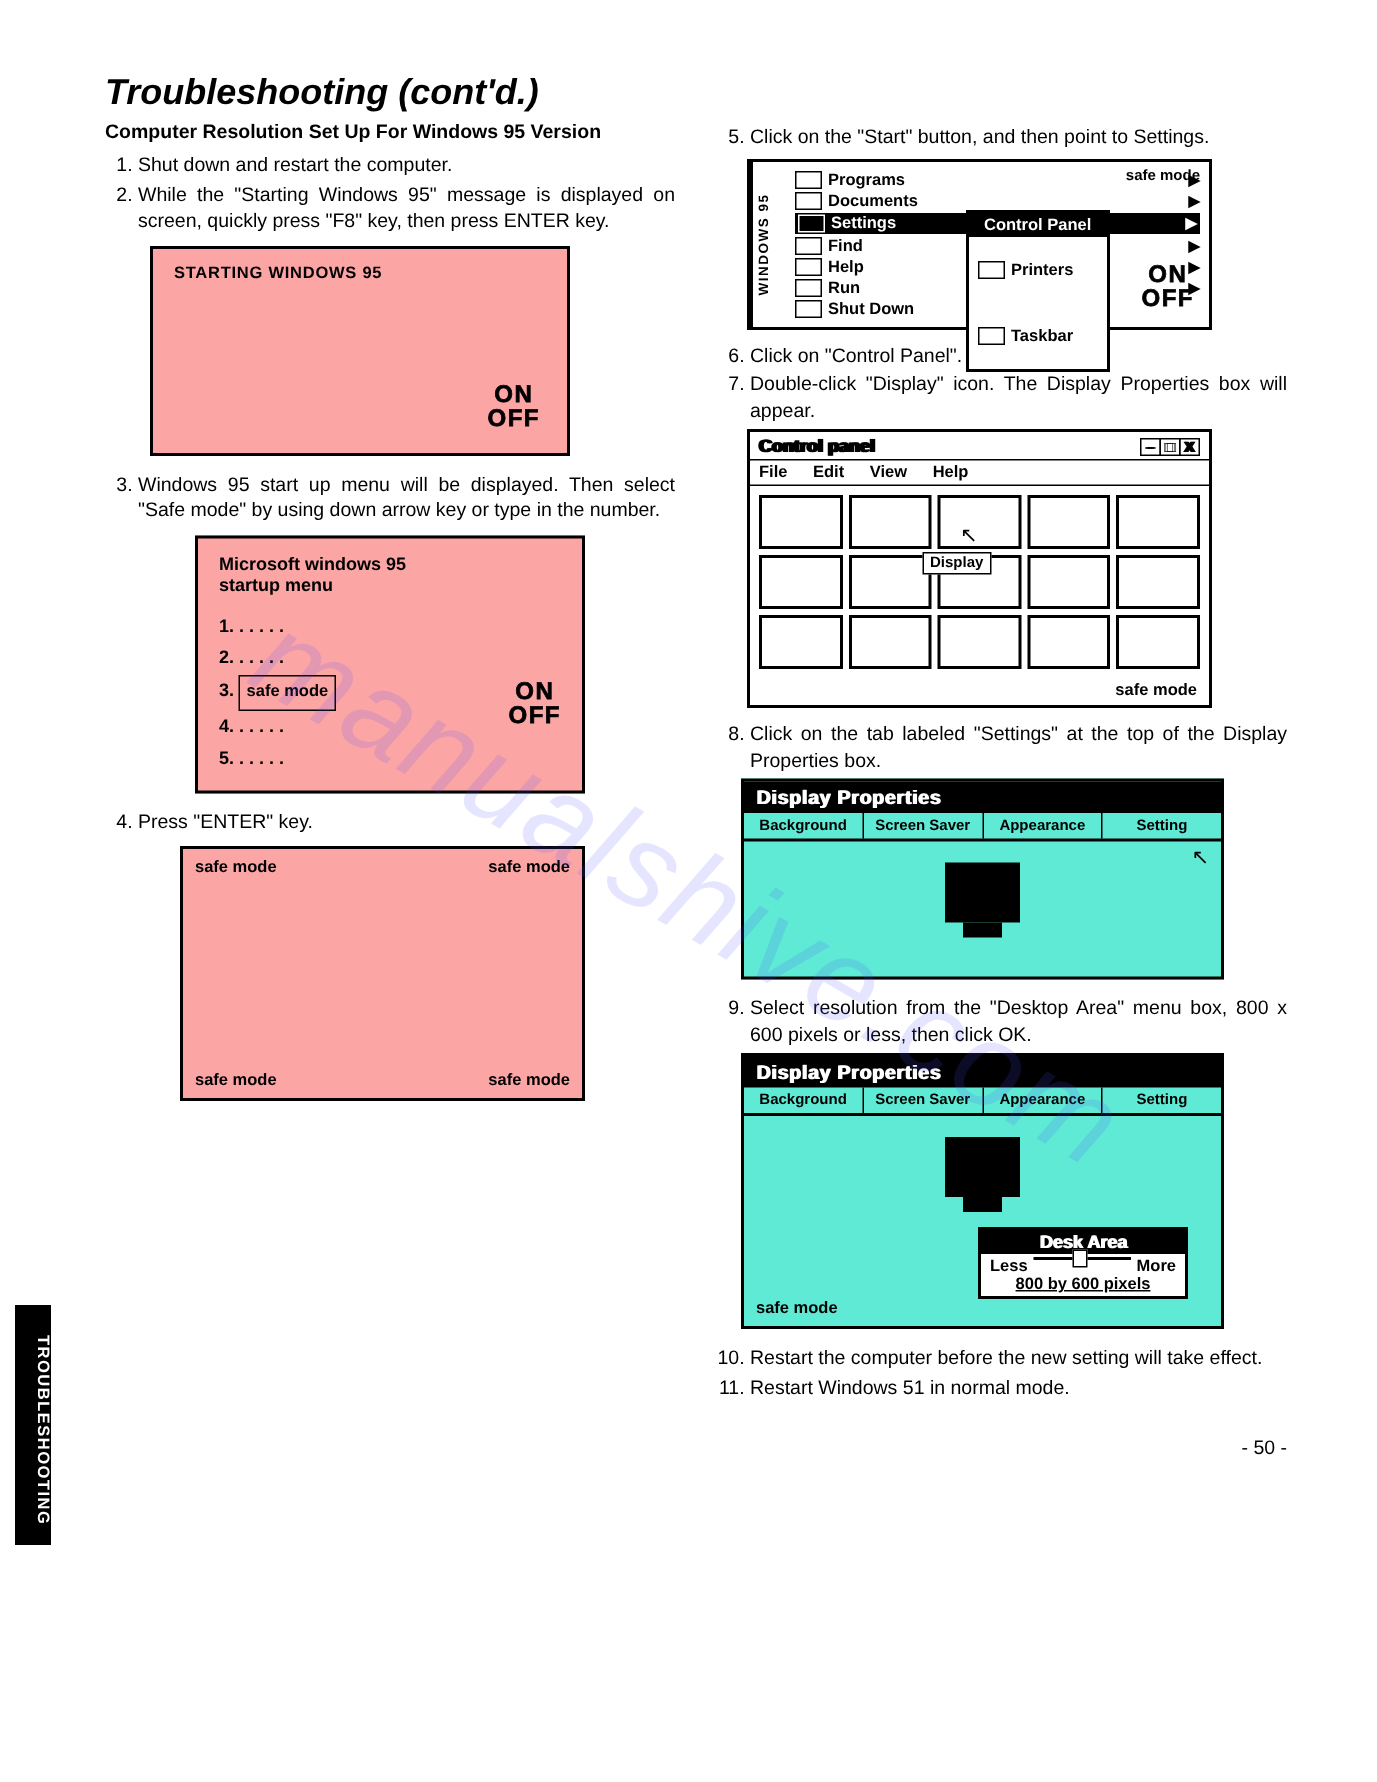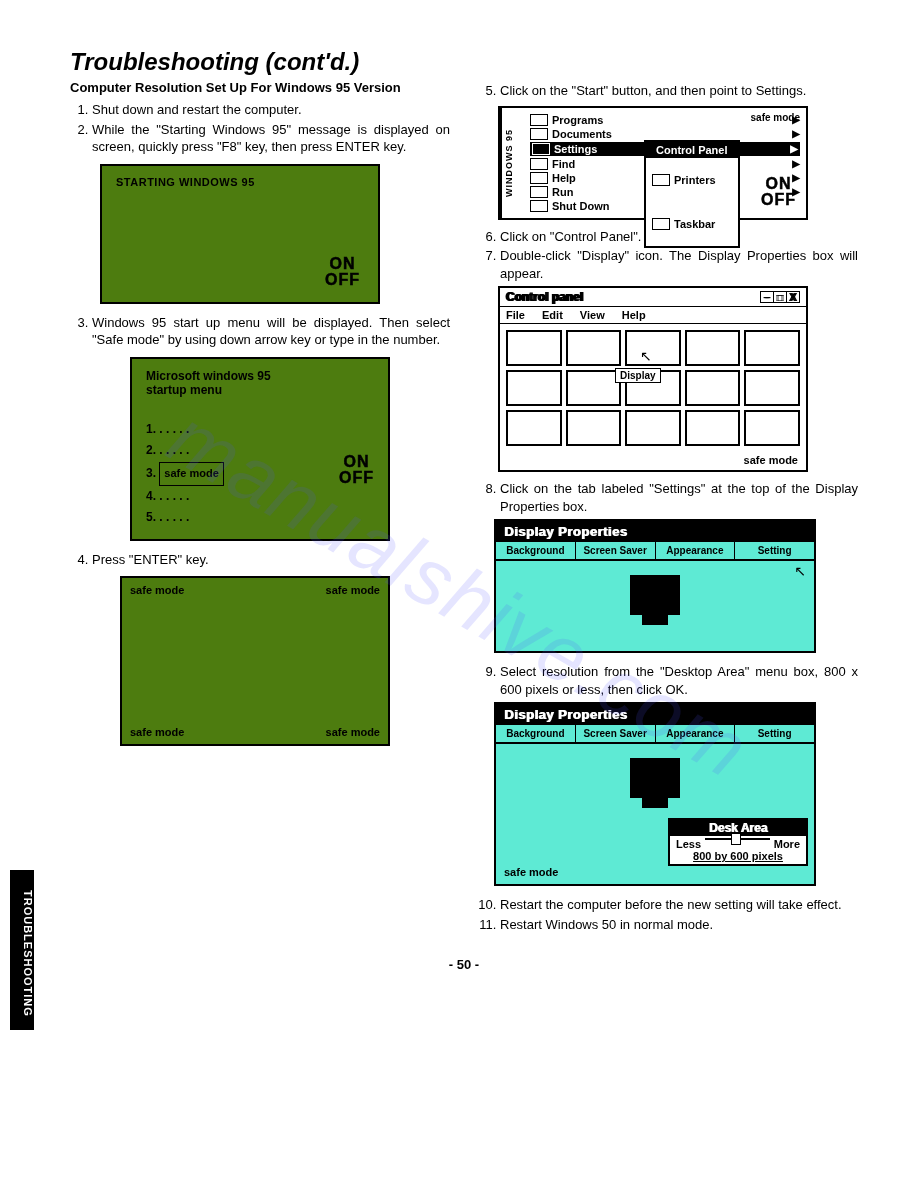--- a/index.html
+++ b/index.html
@@ -38,21 +38,21 @@
   }
   p { margin: 0 0 4px 0; line-height: 1.35; text-align: justify; }
   ol { margin: 2px 0 4px 0; padding-left: 22px; }
   ol li { margin-bottom: 2px; line-height: 1.35; text-align: justify; }
   .fig {
     border: 2px solid #000;
     margin: 8px 0 10px 30px;
     padding: 10px 14px;
     font-family: Arial, sans-serif;
     position: relative;
-    background: #4d7c0f;
+    background: #fca5a5;
   }
   .fig.small { width: 280px; }
   .fig.med  { width: 260px; }
   .bold { font-weight: 700; }
   .onoff {
     display: inline-block;
     font-weight: 900;
     font-size: 16px;
     line-height: 1;
     text-align: center;
@@ -76,22 +76,22 @@
     background:#000;
     color:#fff;
     font-size:11px;
     font-weight:700;
     writing-mode: vertical-rl;
     text-align:center;
     letter-spacing:1px;
     padding-top:6px;
   }
   .pagenum {
-    text-align:center;
-    font-weight:700;
+    text-align:right;
+    font-weight:400;
     font-size:13px;
     margin-top:20px;
   }
   .watermark {
     position:absolute;
     left:50%; top:50%;
     transform: translate(-50%,-50%) rotate(30deg);
     font-size:80px;
     color: rgba(80,80,255,0.15);
     font-style:italic;
@@ -147,31 +147,31 @@
     text-shadow: 1px 0 #fff; letter-spacing:0.5px; }
   .dp-tabs { display:flex; border-bottom:2px solid #000; }
   .dp-tabs span { border-right:1px solid #000; padding:3px 4px; font-size:10px; font-weight:700; flex:1; text-align:center; }
   .dp-tabs span:last-child { border-right:none; }
   .dp-body { padding:10px; min-height:90px; position:relative; text-align:center; }
   .monitor { display:inline-block; width:50px; height:40px; background:#000; position:relative; margin-top:4px; }
   .monitor::after { content:""; position:absolute; left:12px; bottom:-10px; width:26px; height:10px; background:#000; }
   .dp-foot { font-size:11px; font-weight:700; padding:2px 8px 6px; }
 
   .deskarea {
-    position:absolute; right:6px; bottom:-2px; border:2px solid #000; background:#fff;
+    position:absolute; right:22px; bottom:-2px; border:2px solid #000; background:#fff;
     padding:2px 6px; font-size:11px; font-weight:700; text-align:center; width:140px;
   }
   .deskarea .title { background:#000; color:#fff; padding:1px 4px; margin:-2px -6px 2px -6px; font-size:12px;
     text-shadow:1px 0 #fff; font-weight:900; }
   .slider { display:flex; justify-content:space-between; font-size:11px; }
   .slider .track { flex:1; height:2px; background:#000; margin:0 4px; position:relative; }
   .slider .thumb { position:absolute; left:40%; top:-5px; width:10px; height:12px; border:1px solid #000; background:#fff; }
 
   .fig2-list { font-size:12px; font-weight:700; line-height:1.8; }
-  .fig2-title { font-size:12px; font-weight:700; margin-bottom:22px; }
+  .fig2-title { font-size:12px; font-weight:700; margin-bottom:10px; }
 </style>
 </head>
 <body>
 
 <div class="page">
   <div class="watermark">manualshive.com</div>
 
   <h1>Troubleshooting (cont'd.)</h1>
 
   <div class="columns">
@@ -372,21 +372,21 @@
               <span>More</span>
             </div>
             <div style="text-decoration:underline;">800 by 600 pixels</div>
           </div>
         </div>
         <div class="dp-foot">safe mode</div>
       </div>
 
       <ol start="10">
         <li>Restart the computer before the new setting will take effect.</li>
-        <li>Restart Windows 50 in normal mode.</li>
+        <li>Restart Windows 51 in normal mode.</li>
       </ol>
     </div>
   </div>
 
   <div class="sidetab">TROUBLESHOOTING</div>
 
   <div class="pagenum">- 50 -</div>
 </div>
 
 </body></html>

